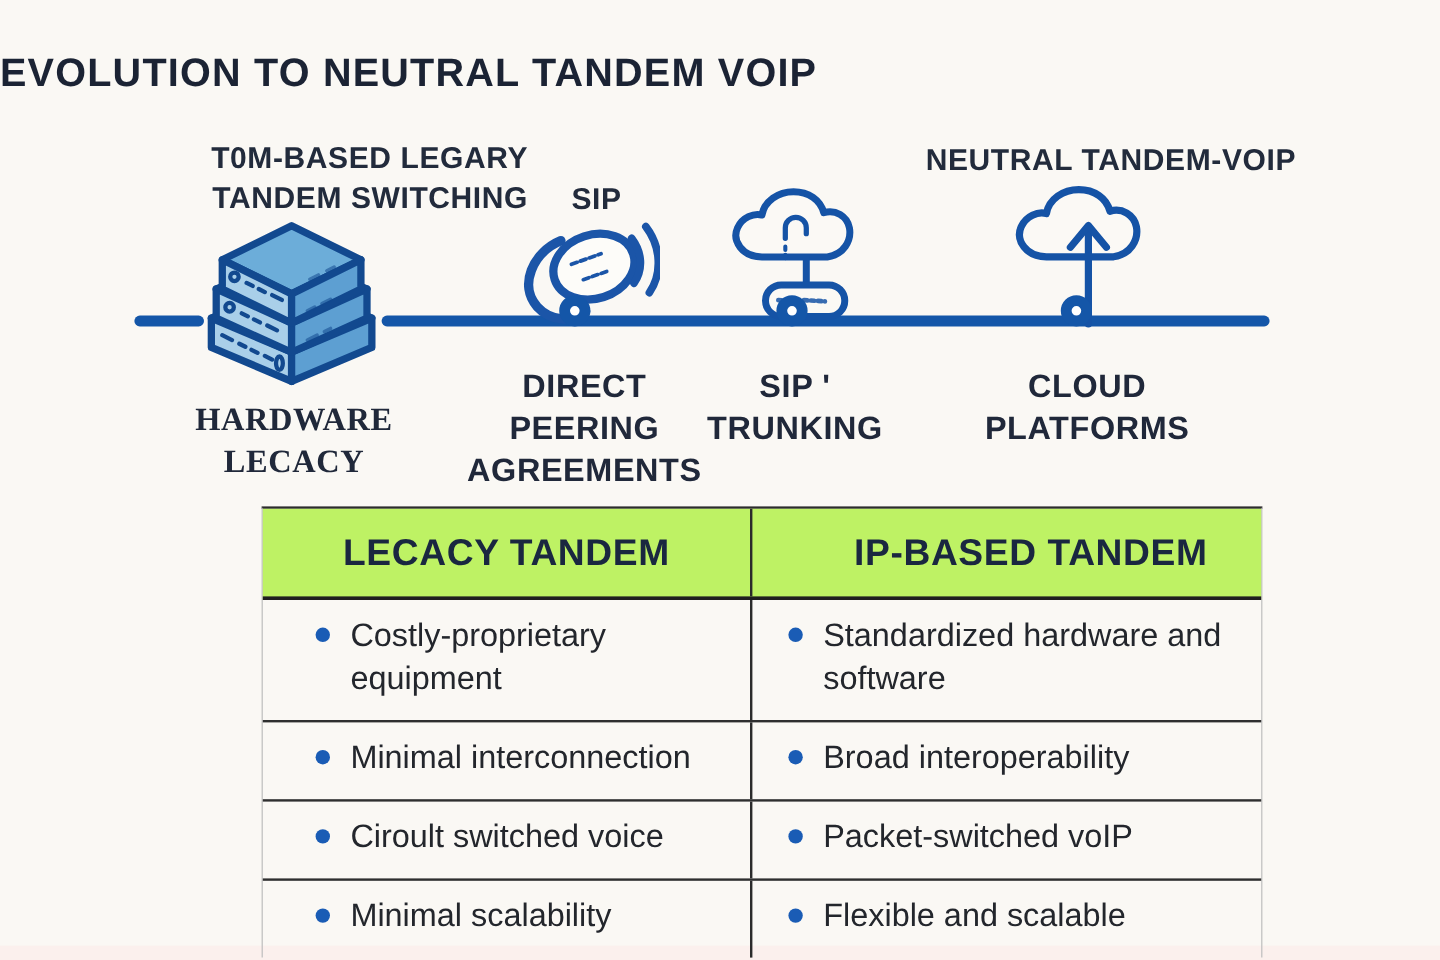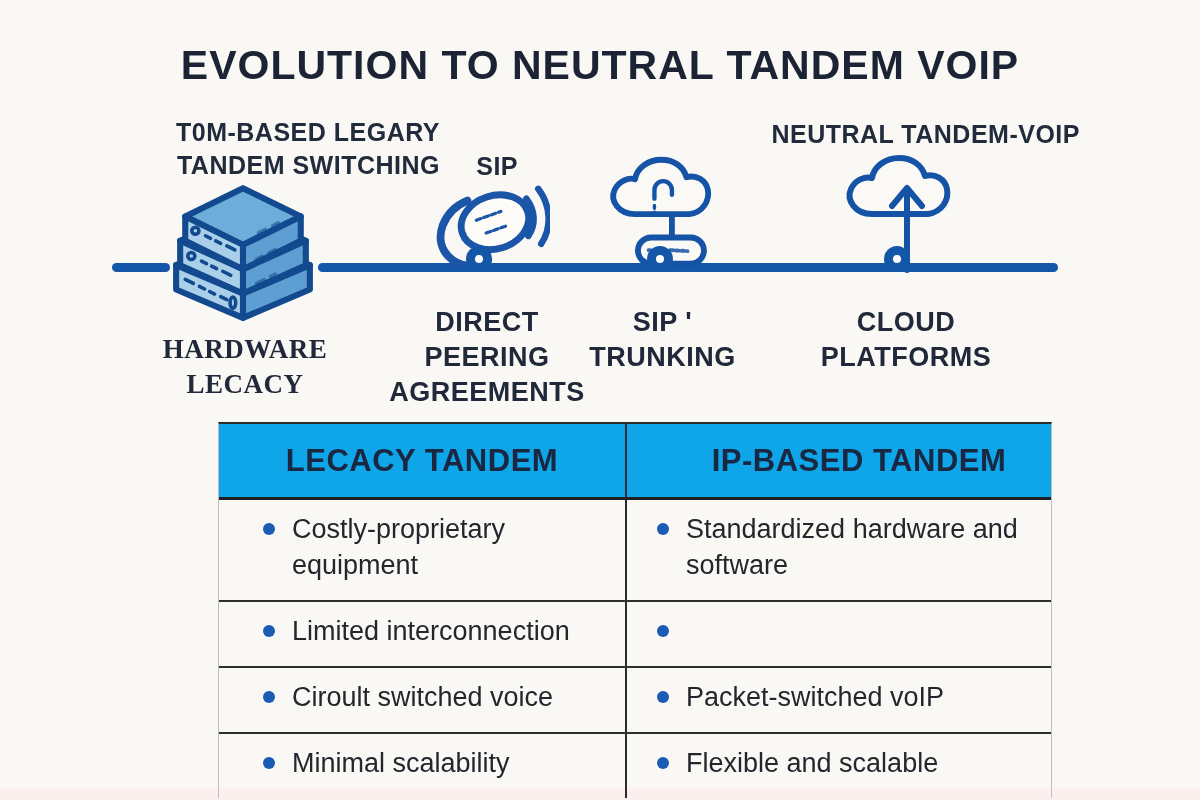--- a/index.html
+++ b/index.html
@@ -4,22 +4,22 @@
 <style>
   * { margin:0; padding:0; box-sizing:border-box; }
   html,body { background:#e8e8e8; }
   .canvas {
     position:relative; width:1200px; height:800px; margin:0 auto;
     background:#faf8f4; overflow:hidden;
     font-family:"Liberation Sans", sans-serif; color:#1c2433;
   }
   
   .title {
-    position:absolute; top:42px; left:0; right:0; text-align:center;
-    font-size:41px; font-weight:800; letter-spacing:1px; color:#1b2334;
+    position:absolute; top:42px; left:0; right:0; 
+    font-size:33px; font-weight:800; letter-spacing:1px; color:#1b2334;
   }
   .stage-top-label {
     position:absolute; text-align:right; font-weight:800;
     font-size:25px; line-height:1.3; color:#222b3c; letter-spacing:.5px;
   }
   .tdm-label   { left:110px; top:116px; width:330px; }
   .sip-mini    { left:428px; top:150px; width:90px; }
   .ntvoip-label{ left:750px; top:118px; width:330px; }
   
   .tl-seg {
@@ -48,21 +48,21 @@
   .sl1 { left:125px; top:332px; width:240px;font-family:Liberation Serif, serif; }
   .sl2 { left:362px; top:305px; width:250px; }
   .sl3 { left:550px; top:305px; width:225px; }
   .sl4 { left:782px; top:305px; width:248px; }
   
   .cmp-table {
     position:absolute; left:218px; top:422px; width:834px;
     border-top:2px solid #2c2c2c; border-left:1px solid #bdbdbd; border-right:1px solid #bdbdbd;
     z-index:2;
   }
-  .thead { display:flex; background:#0ea5e9; border-bottom:3px solid #1f1f1f; height:76px; }
+  .thead { display:flex; background:#bef264; border-bottom:3px solid #1f1f1f; height:76px; }
   .th {
     flex:0 0 48.8%; display:flex; align-items:center; justify-content:center;
     font-size:31px; font-weight:800; letter-spacing:.5px; color:#1a2740;
   }
   .th.right { flex:1; border-left:2px solid #2b2b2b;padding-left:40px; }
   .tr { display:flex; border-bottom:2px solid #2f2f2f; }
   .tr.last { border-bottom:none; }
   .td {
     flex:0 0 48.8%; display:flex; align-items:flex-start; gap:17px;
     padding:12px 12px 16px 44px; font-size:27px; line-height:1.33; color:#23262c;
@@ -202,24 +202,25 @@
       </div>
       <div class="td right">
         <span class="bullet"></span>
         <span>Standardized hardware and software</span>
       </div>
     </div>
 
     <div class="tr">
       <div class="td">
         <span class="bullet"></span>
-        <span>Limited interconnection</span>
-      </div>
-      <div class="td right">
-        <span class="bullet"></span>
+        <span>Minimal interconnection</span>
+      </div>
+      <div class="td right">
+        <span class="bullet"></span>
+        <span>Broad interoperability</span>
       </div>
     </div>
 
     <div class="tr">
       <div class="td">
         <span class="bullet"></span>
         <span>Ciroult switched voice</span>
       </div>
       <div class="td right">
         <span class="bullet"></span>

